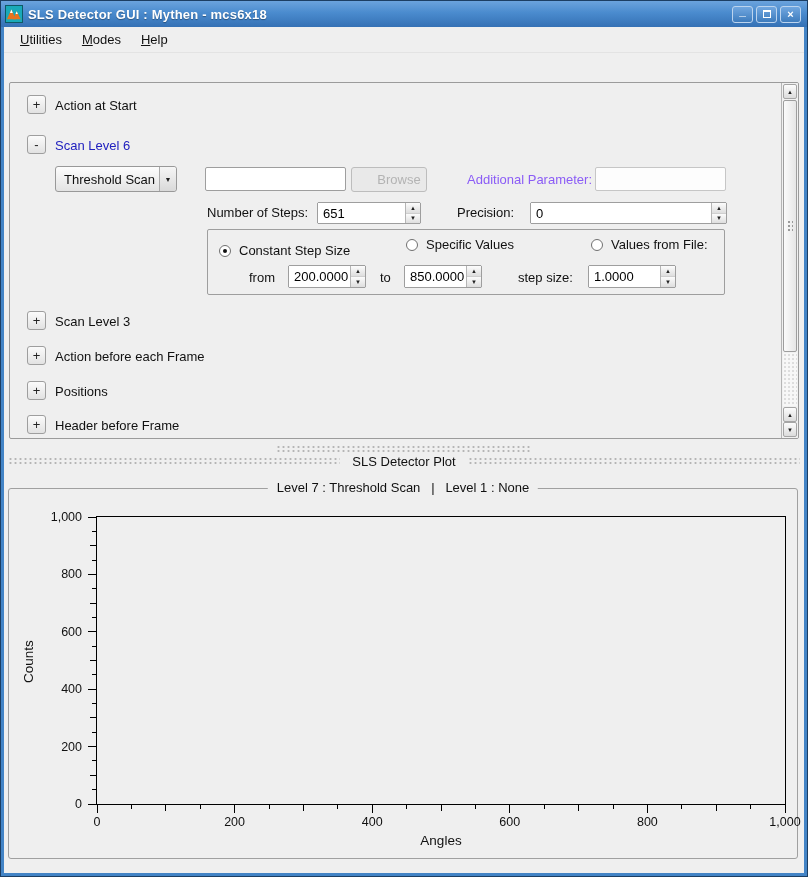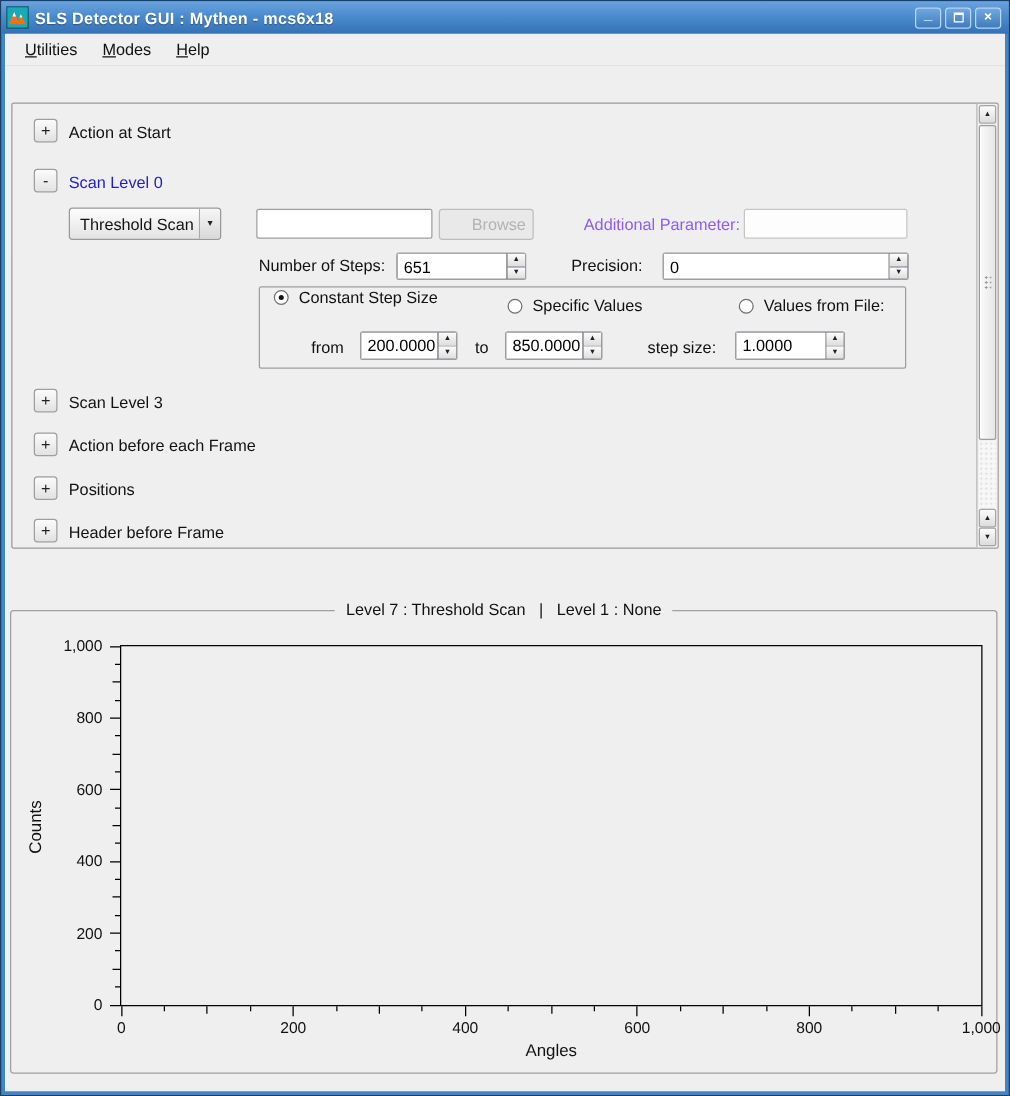--- a/index.html
+++ b/index.html
@@ -150,21 +150,21 @@
       <div class="menu-item"><span class="accel">H</span><span>elp</span></div>
     </div>
 
 
     <div class="pane">
 
       <div class="toggle" style="left:17px;top:12px">+</div>
       <div class="sec-label" style="left:45px;top:15px">Action at Start</div>
 
       <div class="toggle" style="left:17px;top:52px">-</div>
-      <div class="sec-label blue" style="left:45px;top:55px">Scan Level 0</div>
+      <div class="sec-label blue" style="left:45px;top:55px">Scan Level 6</div>
 
       <div class="combo" style="left:45px;top:83px;width:122px;height:26px">
         <span class="combo-text">Threshold Scan</span>
         <span class="combo-arrow-box">▼</span>
       </div>
 
       <input class="text-input" style="left: 195px; top: 84px; width: 141px; height: 24px;" value="">
       <div class="btn" style="left:341px;top:84px;width:76px;height:25px">Browse</div>
       <div class="gray-label" style="left:457px;top:89px">Additional Parameter:</div>
       <input class="text-input" style="left: 585px; top: 84px; width: 131px; height: 24px;" disabled="" value="">
@@ -180,21 +180,21 @@
       <div class="plain-label" style="left:447px;top:122px">Precision:</div>
       <div class="spin" style="left:520px;top:119px;width:197px;height:22px">
         <input value="0" style="">
         <div class="spin-btns">
           <div>▲</div>
           <div>▼</div>
         </div>
       </div>
 
       <div class="groupbox" style="left:197px;top:146px;width:518px;height:66px">
-        <div class="radio" style="left:11px;top:0">
+        <div class="radio" style="left:11px;top:13px">
           <span class="radio-circle checked"></span>
           <span>Constant Step Size</span>
         </div>
         <div class="radio" style="left:198px;top:7px">
           <span class="radio-circle"></span>
           <span>Specific Values</span>
         </div>
         <div class="radio" style="left:383px;top:7px">
           <span class="radio-circle"></span>
           <span>Values from File:</span>
@@ -242,20 +242,28 @@
         <div class="sb-btn" style="top:1px">▲</div>
         <div class="sb-thumb">
             <div class="sb-grip"></div>
           </div>
         <div class="sb-track-low"></div>
         <div class="sb-btn" style="bottom:16px">▲</div>
         <div class="sb-btn" style="bottom:1px">▼</div>
       </div>
     </div>
 
+    <div class="splitter">
+      <div class="dots dots-top"></div>
+      <div class="split-row">
+        <div class="dots"></div>
+        <span class="split-label">SLS Detector Plot</span>
+        <div class="dots"></div>
+      </div>
+    </div>
 
     <div class="plot-gb">
       <div class="plot-legend">Level 7 : Threshold Scan   |   Level 1 : None</div>
       <div class="y-axis-title">Counts</div>
       <div class="plot-canvas">
           <div class="tickmark" style="left: -0.5px; top: 288px; width: 1px; height: 8px;"></div>
           <div class="tickmark" style="left: 33.9px; top: 288px; width: 1px; height: 4px;"></div>
           <div class="tickmark" style="left: 68.3px; top: 288px; width: 1px; height: 6px;"></div>
           <div class="tickmark" style="left: 102.7px; top: 288px; width: 1px; height: 4px;"></div>
           <div class="tickmark" style="left: 137.1px; top: 288px; width: 1px; height: 8px;"></div>

